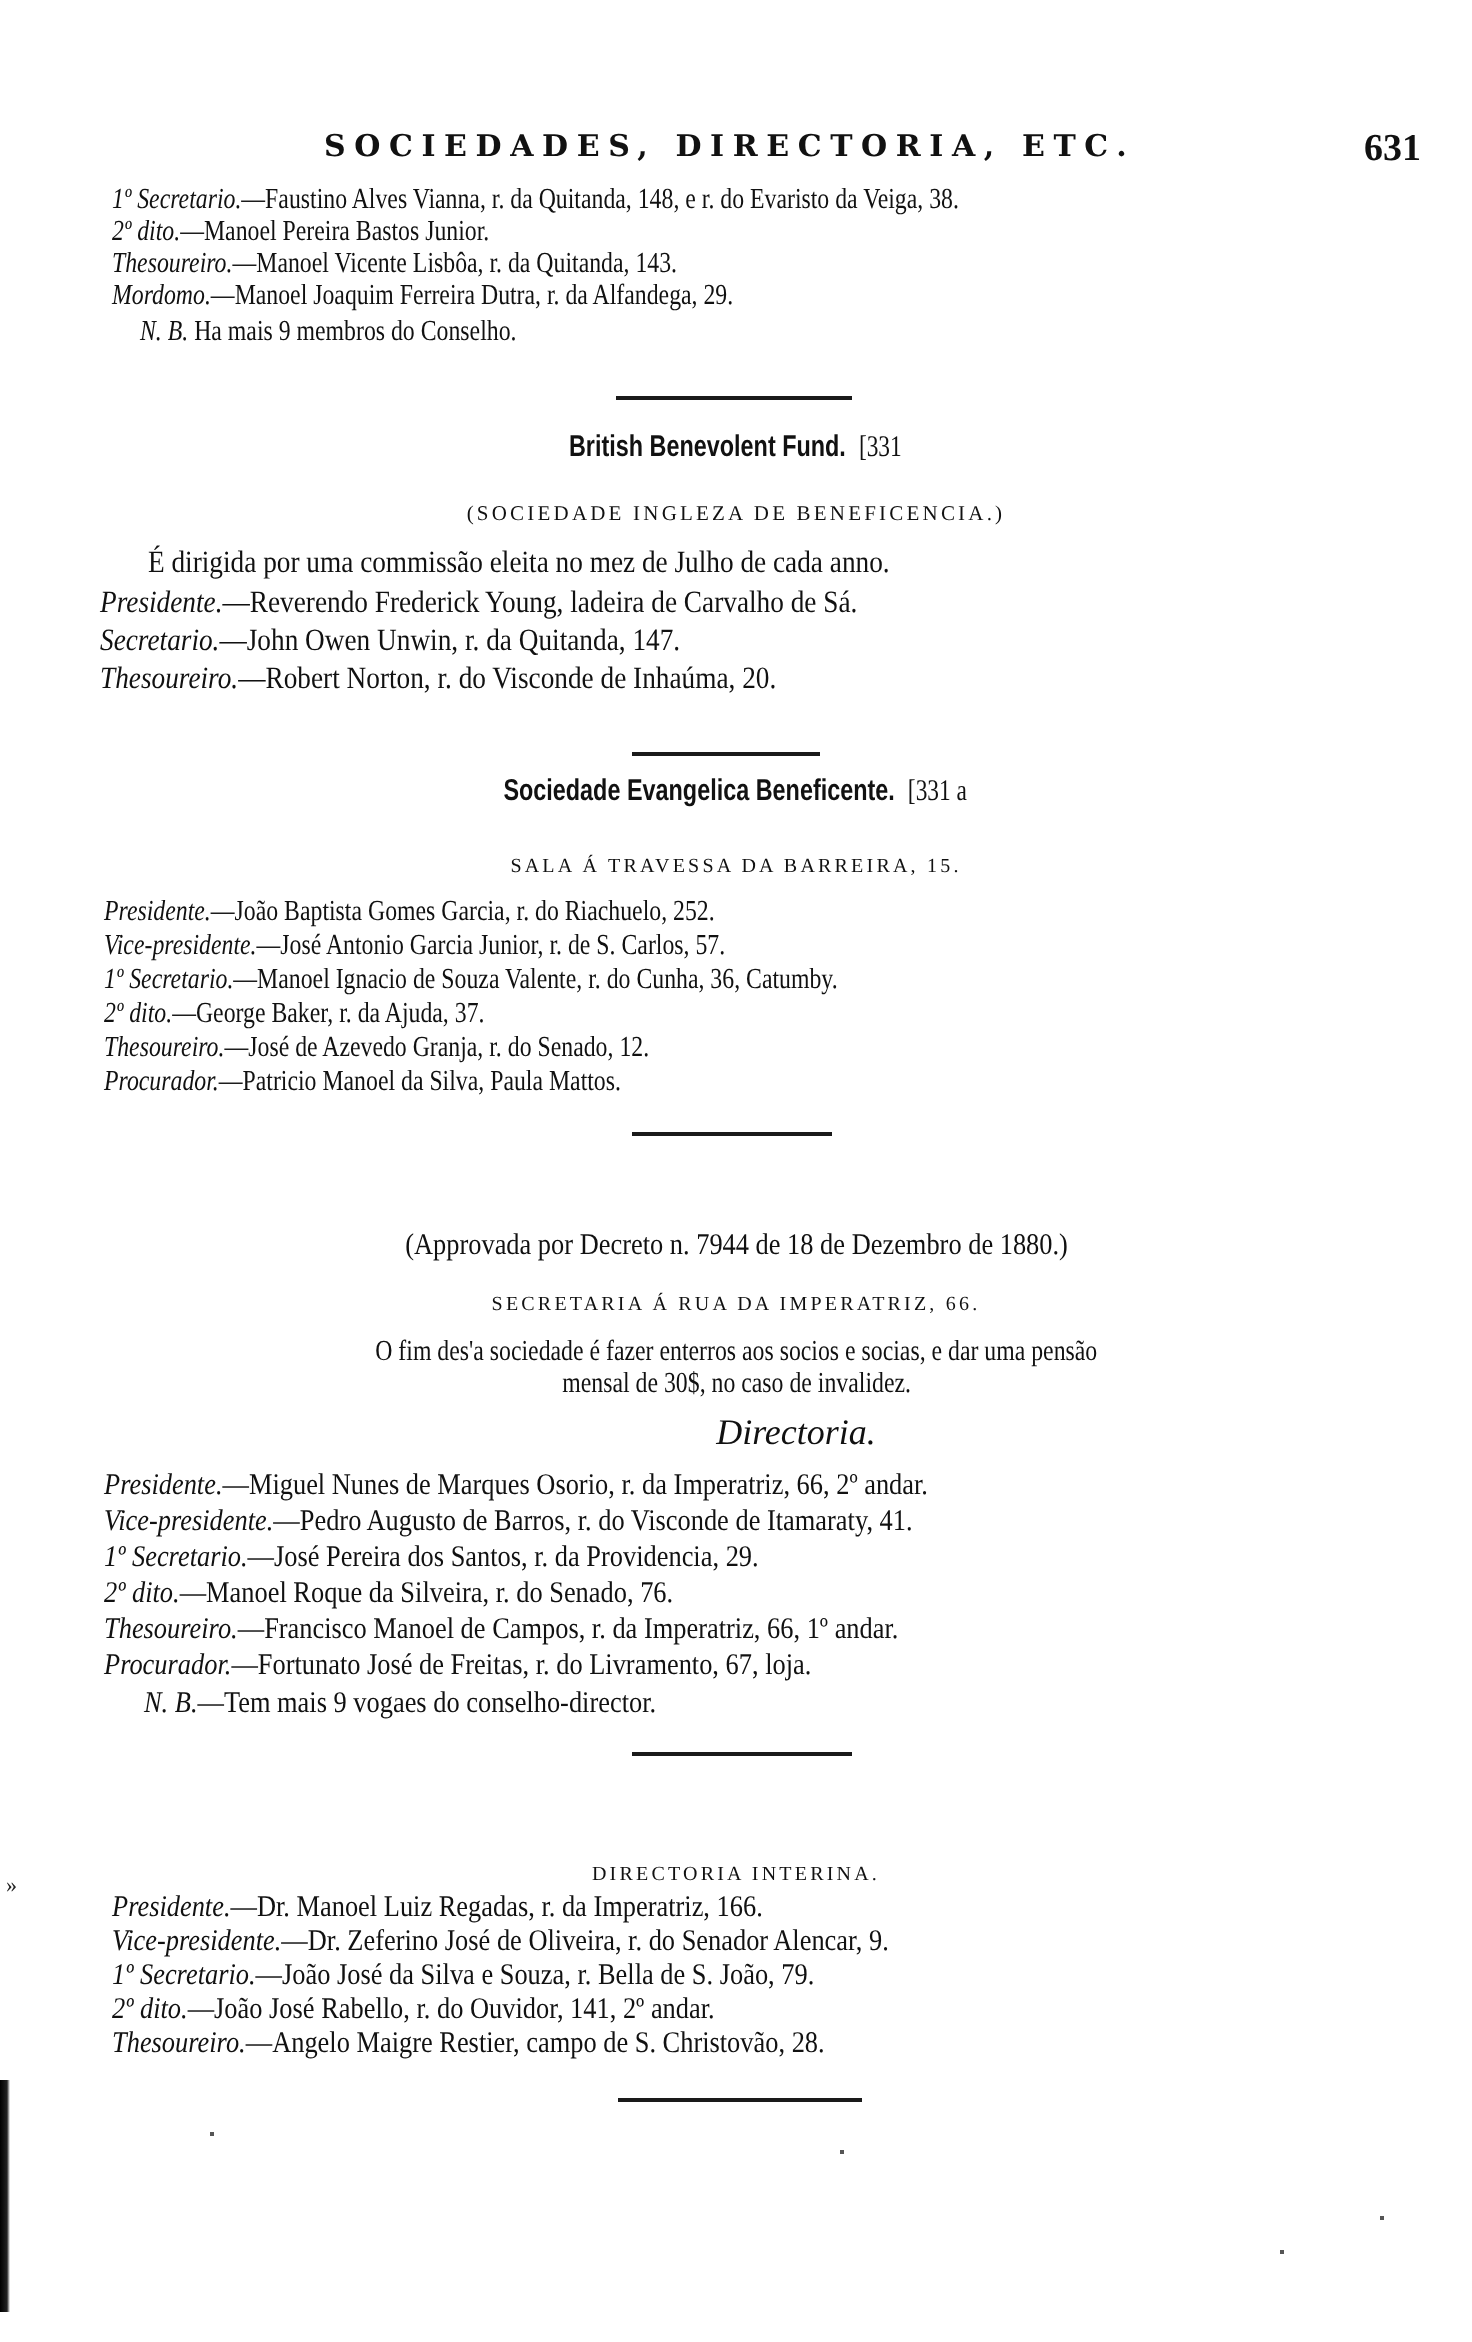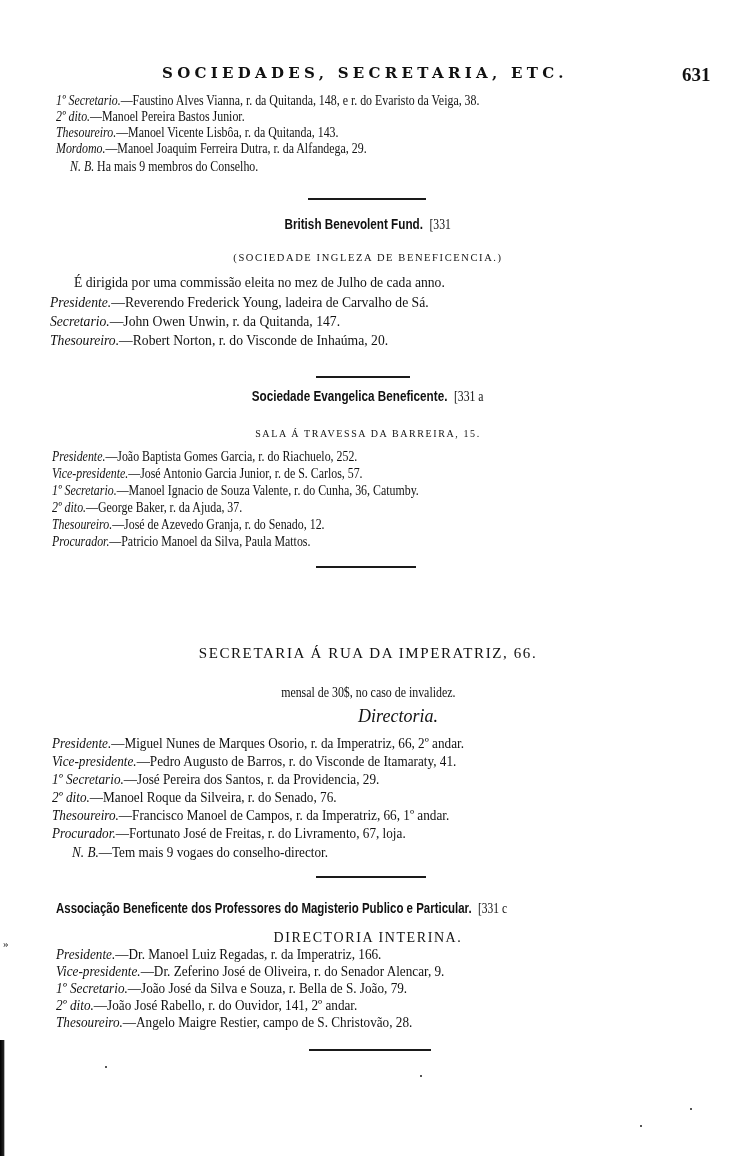--- a/index.html
+++ b/index.html
@@ -46,21 +46,21 @@
   }
   .speck { position: absolute; width: 2px; height: 2px; background: #555; }
   .margin-mark { position: absolute; left: 3px; top: 937px; font-size: 11px; color: #222; }
 </style>
 </head>
 <body>
 
 <div class="page">
 
   <div class="running-head">
-    <span class="running-title">SOCIEDADES, SECRETARIA, ETC.</span>
+    <span class="running-title">SOCIEDADES, DIRECTORIA, ETC.</span>
     <span class="page-number">631</span>
   </div>
 
   <div class="line cond2" style="left:56px; top:92px;">
     <span class="role">1º Secretario.</span><span>—Faustino Alves Vianna, r. da Quitanda, 148, e r. do Evaristo da Veiga, 38.</span>
   </div>
   <div class="line cond2" style="left:56px; top:108px;">
     <span class="role">2º dito.</span><span>—Manoel Pereira Bastos Junior.</span>
   </div>
   <div class="line cond2" style="left:56px; top:124px;">
@@ -111,21 +111,27 @@
   </div>
   <div class="line cond2" style="left:52px; top:516px;">
     <span class="role">Thesoureiro.</span><span>—José de Azevedo Granja, r. do Senado, 12.</span>
   </div>
   <div class="line cond2" style="left:52px; top:533px;">
     <span class="role">Procurador.</span><span>—Patricio Manoel da Silva, Paula Mattos.</span>
   </div>
 
   <div class="rule" style="left:316px; top:566px; width:100px;"></div>
 
-  <div class="line center smallcaps" style="top:645px; font-size:15px;">SECRETARIA Á RUA DA IMPERATRIZ, 66.</div>
+  <div class="line center" style="top:615px; font-size:15px;">
+    <span class="cond" style="display:inline-block; transform-origin:center;">(Approvada por Decreto n. 7944 de 18 de Dezembro de 1880.)</span>
+  </div>
+  <div class="line center smallcaps" style="top:645px; font-size:10px;">SECRETARIA Á RUA DA IMPERATRIZ, 66.</div>
+  <div class="line center" style="top:668px; font-size:14.5px;">
+    <span class="cond2" style="display:inline-block; transform-origin:center;">O fim des'a sociedade é fazer enterros aos socios e socias, e dar uma pensão</span>
+  </div>
   <div class="line center" style="top:684px; font-size:14.5px;">
     <span class="cond2" style="display:inline-block; transform-origin:center;">mensal de 30$, no caso de invalidez.</span>
   </div>
   <div class="line center role" style="top:708px; font-size:18px;margin-left:30px;">Directoria.</div>
 
   <div class="line cond" style="left:52px; top:735px; font-size:15px;">
     <span class="role">Presidente.</span><span>—Miguel Nunes de Marques Osorio, r. da Imperatriz, 66, 2º andar.</span>
   </div>
   <div class="line cond" style="left:52px; top:753px; font-size:15px;">
     <span class="role">Vice-presidente.</span><span>—Pedro Augusto de Barros, r. do Visconde de Itamaraty, 41.</span>
@@ -141,24 +147,21 @@
   </div>
   <div class="line cond" style="left:52px; top:825px; font-size:15px;">
     <span class="role">Procurador.</span><span>—Fortunato José de Freitas, r. do Livramento, 67, loja.</span>
   </div>
   <div class="line cond" style="left:72px; top:844px; font-size:15px;">
     <span class="role">N. B.</span><span>—Tem mais 9 vogaes do conselho-director.</span>
   </div>
 
   <div class="rule" style="left:316px; top:876px; width:110px;"></div>
 
-  <div class="line heading" style="left:56px; top:900px; font-size:15.5px;">
-    <span style="display:inline-block; transform:scaleX(0.74); transform-origin:left top; white-space:nowrap;"><span>Associação Beneficente dos Professores do Magisterio Publico e Particular.</span>&nbsp;&nbsp;<span style="font-family:'Liberation Serif',serif;font-weight:normal;">[331 c</span></span>
-  </div>
-  <div class="line center smallcaps" style="top:930px; font-size:14px;">DIRECTORIA INTERINA.</div>
+  <div class="line center smallcaps" style="top:930px; font-size:10px;">DIRECTORIA INTERINA.</div>
   <div class="line cond" style="left:56px; top:946px; font-size:15px;">
     <span class="role">Presidente.</span><span>—Dr. Manoel Luiz Regadas, r. da Imperatriz, 166.</span>
   </div>
   <div class="line cond" style="left:56px; top:963px; font-size:15px;">
     <span class="role">Vice-presidente.</span><span>—Dr. Zeferino José de Oliveira, r. do Senador Alencar, 9.</span>
   </div>
   <div class="line cond" style="left:56px; top:980px; font-size:15px;">
     <span class="role">1º Secretario.</span><span>—João José da Silva e Souza, r. Bella de S. João, 79.</span>
   </div>
   <div class="line cond" style="left:56px; top:997px; font-size:15px;">

